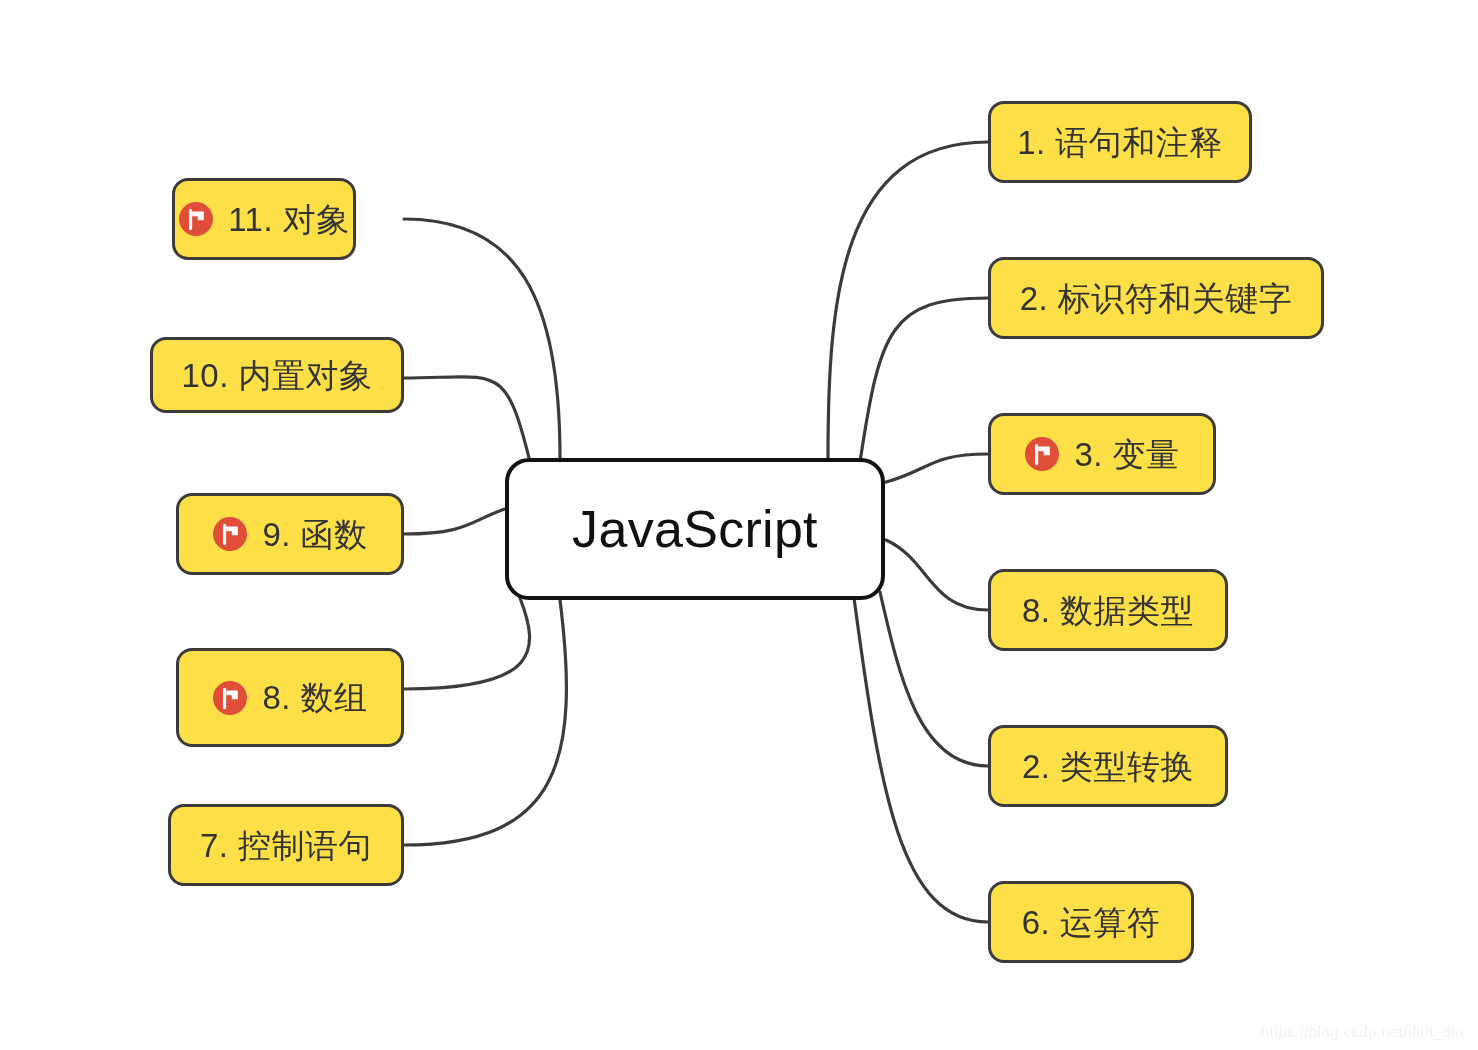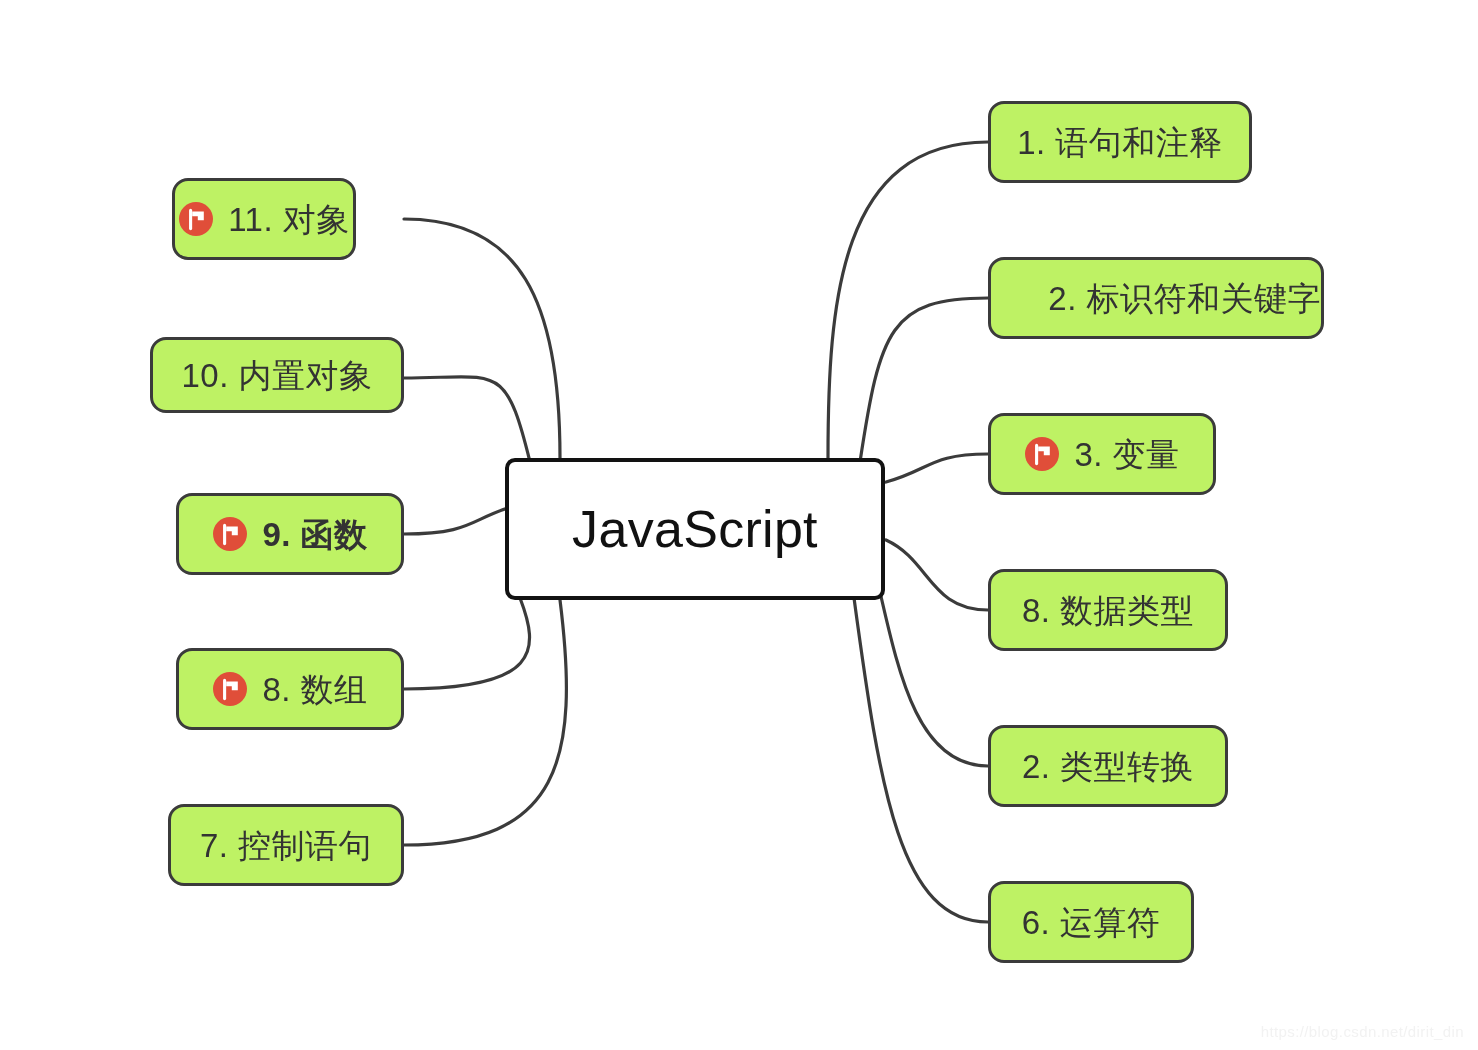--- a/index.html
+++ b/index.html
@@ -31,40 +31,40 @@
   }
   svg.connectors path {
     fill: none;
     stroke: #3b3b3b;
     stroke-width: 3.2;
     stroke-linecap: round;
   }
   .node {
     position: absolute;
     box-sizing: border-box;
-    background: #bef264;
+    background: #fde047;
     border: 3.2px solid #3b3b3b;
     border-radius: 16px;
     display: flex;
     align-items: center;
     justify-content: center;
     gap: 14px;
     color: #2f2f2f;
     white-space: nowrap;
   }
   .node .label {
     font-size: 33px;
     letter-spacing: 0.5px;
     line-height: 1;
     color: #333333;
   }
   .node.central {
     background: #ffffff;
     border: 4.2px solid #121212;
-    border-radius: 10px;
+    border-radius: 24px;
     z-index: 5;
   }
   .node.central .label {
     font-size: 52px;
     color: #111111;
     letter-spacing: 0.3px;
   }
   .flag-icon {
     width: 36px;
     height: 36px;
@@ -101,21 +101,21 @@
     </svg>
 
   <div class="node central" id="central-node" style="left: 505px; top: 458px; width: 380px; height: 142px;">
     <span class="label">JavaScript</span>
   </div>
 
   <div id="branch-nodes">
       <div class="node" style="left: 988px; top: 101px; width: 264px; height: 82px;">
         <span class="label">1. 语句和注释</span>
       </div>
-      <div class="node" style="left: 988px; top: 257px; width: 336px; height: 82px; justify-content: flex-end;">
+      <div class="node" style="left: 988px; top: 257px; width: 336px; height: 82px;">
         <span class="label">2. 标识符和关键字</span>
       </div>
       <div class="node" style="left: 988px; top: 413px; width: 228px; height: 82px;">
         <svg class="flag-icon" viewBox="0 0 36 36">
           <circle cx="18" cy="18" r="17" fill="#e04e39"></circle>
           <path d="M12.6 9.4 v18.2" stroke="#ffffff" stroke-width="3.1" stroke-linecap="round" fill="none"></path>
           <path d="M14.2 10.6 h11.6 v8.6 h-6.0 v-4.0 h-5.6 z" fill="#ffffff"></path>
         </svg>
         <span class="label">3. 变量</span>
       </div>
@@ -132,29 +132,29 @@
         <svg class="flag-icon" viewBox="0 0 36 36">
           <circle cx="18" cy="18" r="17" fill="#e04e39"></circle>
           <path d="M12.6 9.4 v18.2" stroke="#ffffff" stroke-width="3.1" stroke-linecap="round" fill="none"></path>
           <path d="M14.2 10.6 h11.6 v8.6 h-6.0 v-4.0 h-5.6 z" fill="#ffffff"></path>
         </svg>
         <span class="label">11. 对象</span>
       </div>
       <div class="node" style="left: 150px; top: 337px; width: 254px; height: 76px;">
         <span class="label">10. 内置对象</span>
       </div>
-      <div class="node" style="left: 176px; top: 493px; width: 228px; height: 82px; font-weight: bold;">
+      <div class="node" style="left: 176px; top: 493px; width: 228px; height: 82px;">
         <svg class="flag-icon" viewBox="0 0 36 36">
           <circle cx="18" cy="18" r="17" fill="#e04e39"></circle>
           <path d="M12.6 9.4 v18.2" stroke="#ffffff" stroke-width="3.1" stroke-linecap="round" fill="none"></path>
           <path d="M14.2 10.6 h11.6 v8.6 h-6.0 v-4.0 h-5.6 z" fill="#ffffff"></path>
         </svg>
         <span class="label">9. 函数</span>
       </div>
-      <div class="node" style="left: 176px; top: 648px; width: 228px; height: 82px;">
+      <div class="node" style="left: 176px; top: 648px; width: 228px; height: 99px;">
         <svg class="flag-icon" viewBox="0 0 36 36">
           <circle cx="18" cy="18" r="17" fill="#e04e39"></circle>
           <path d="M12.6 9.4 v18.2" stroke="#ffffff" stroke-width="3.1" stroke-linecap="round" fill="none"></path>
           <path d="M14.2 10.6 h11.6 v8.6 h-6.0 v-4.0 h-5.6 z" fill="#ffffff"></path>
         </svg>
         <span class="label">8. 数组</span>
       </div>
       <div class="node" style="left: 168px; top: 804px; width: 236px; height: 82px;">
         <span class="label">7. 控制语句</span>
       </div>

